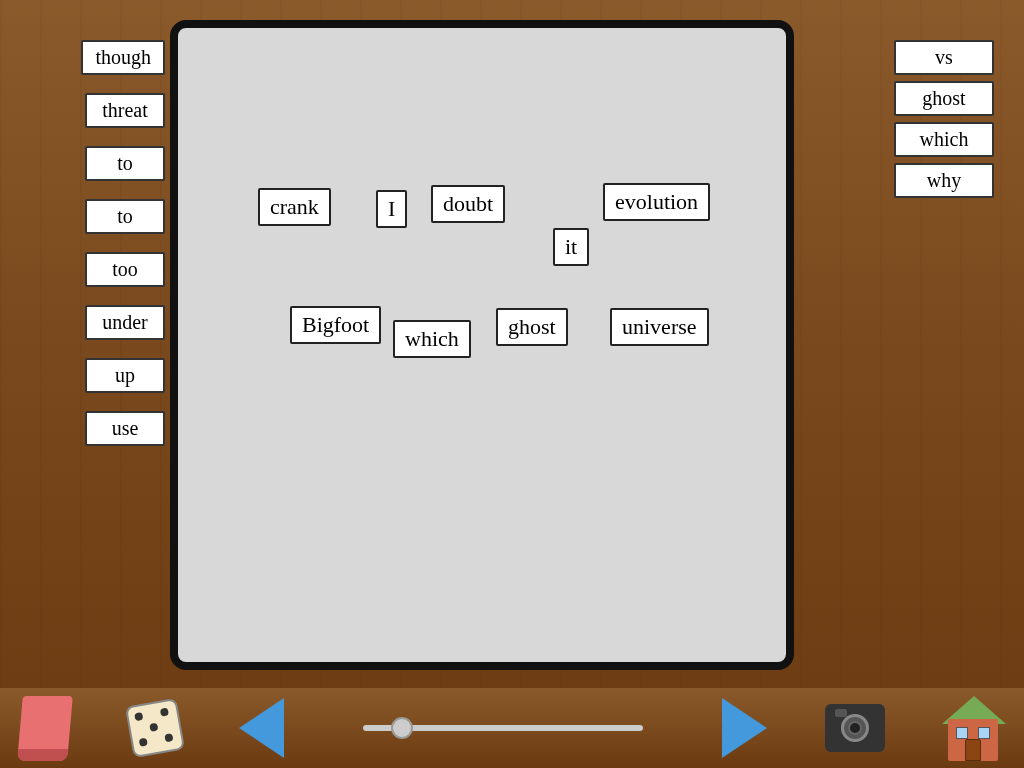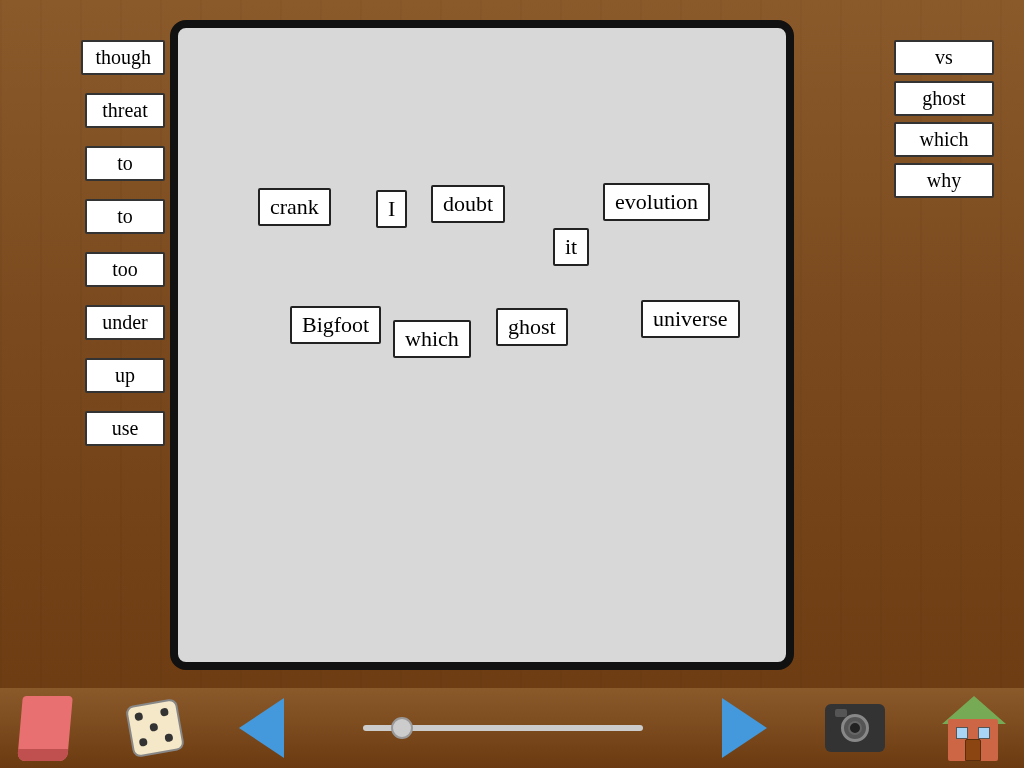--- a/index.html
+++ b/index.html
@@ -297,21 +297,21 @@
 <div class="board">
 
   <div class="word-tile" style="left:80px; top:160px;">crank</div>
   <div class="word-tile" style="left:198px; top:162px;">I</div>
   <div class="word-tile" style="left:253px; top:157px;">doubt</div>
   <div class="word-tile" style="left:375px; top:165px;margin-top:35px;">it</div>
   <div class="word-tile" style="left:425px; top:155px;">evolution</div>
   <div class="word-tile" style="left:72px; top:278px;margin-left:40px;">Bigfoot</div>
   <div class="word-tile" style="left:215px; top:292px;">which</div>
   <div class="word-tile" style="left:318px; top:280px;">ghost</div>
-  <div class="word-tile" style="left:432px; top:272px;margin-left:31px;">universe</div>
+  <div class="word-tile" style="left:432px; top:280px;">universe</div>
 </div>
 
 <div class="left-sidebar">
   <div class="sidebar-word">though</div>
   <div class="sidebar-word">threat</div>
   <div class="sidebar-word">to</div>
   <div class="sidebar-word">to</div>
   <div class="sidebar-word">too</div>
   <div class="sidebar-word">under</div>
   <div class="sidebar-word">up</div>

